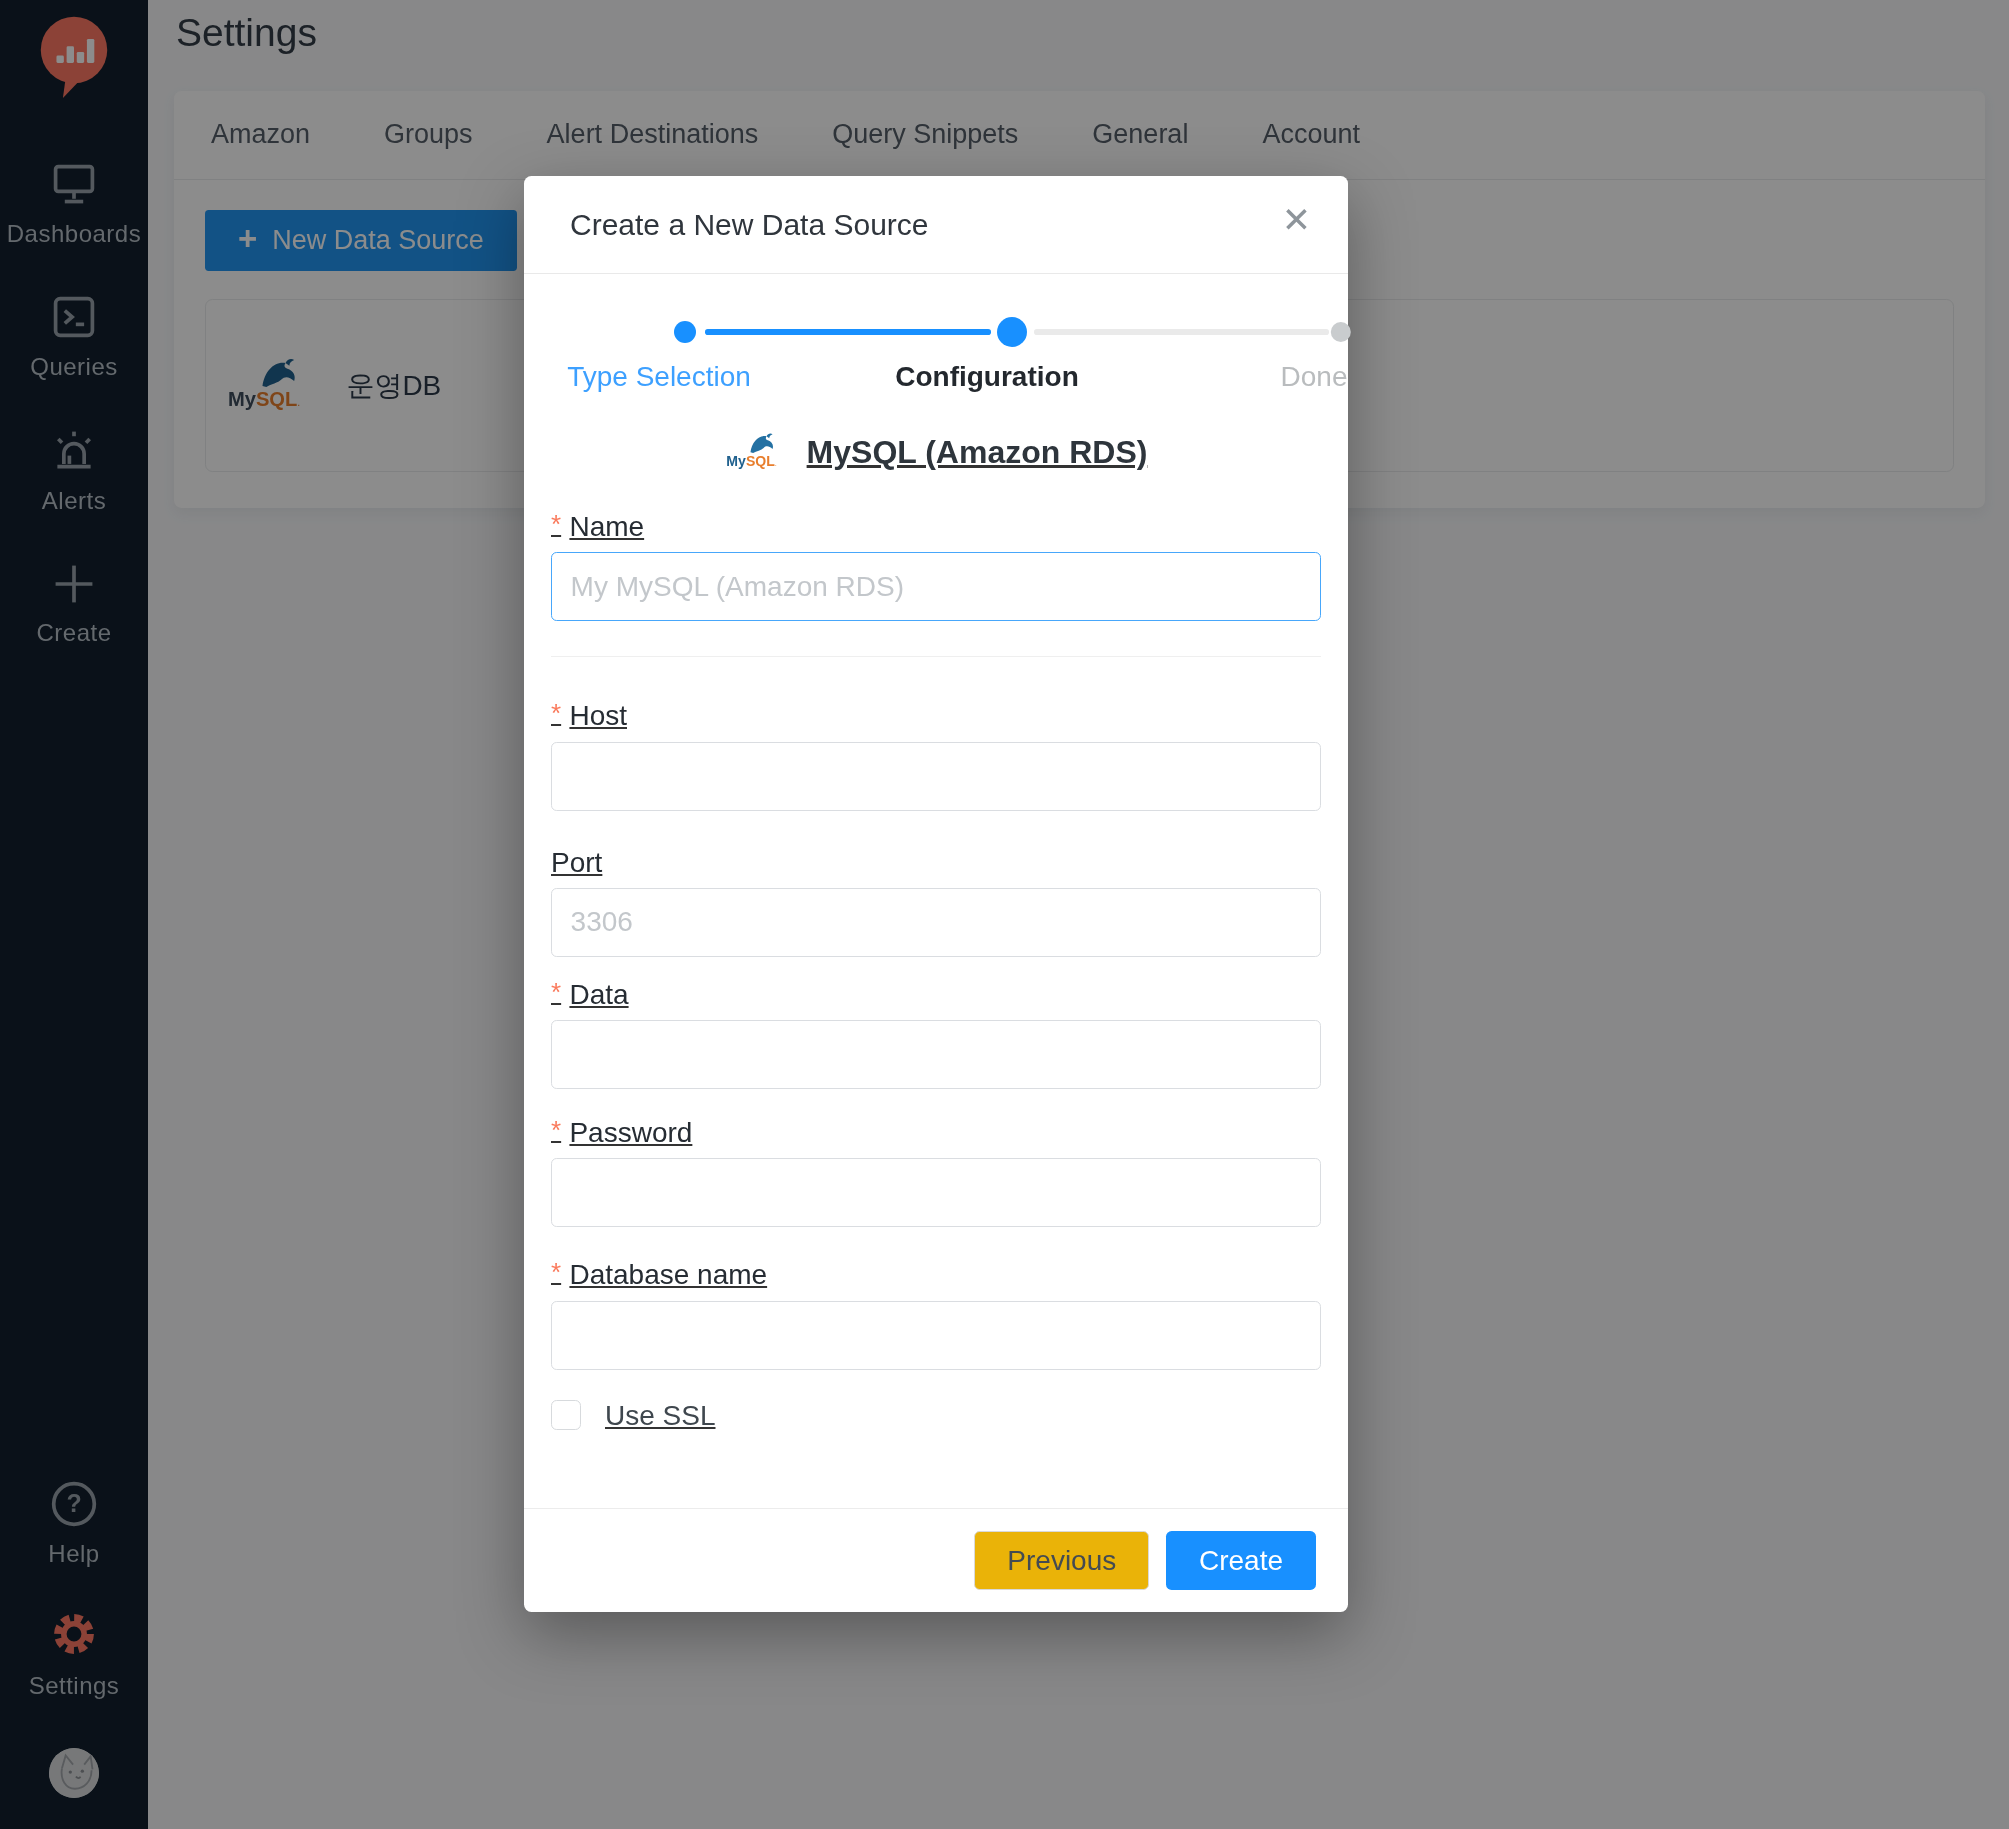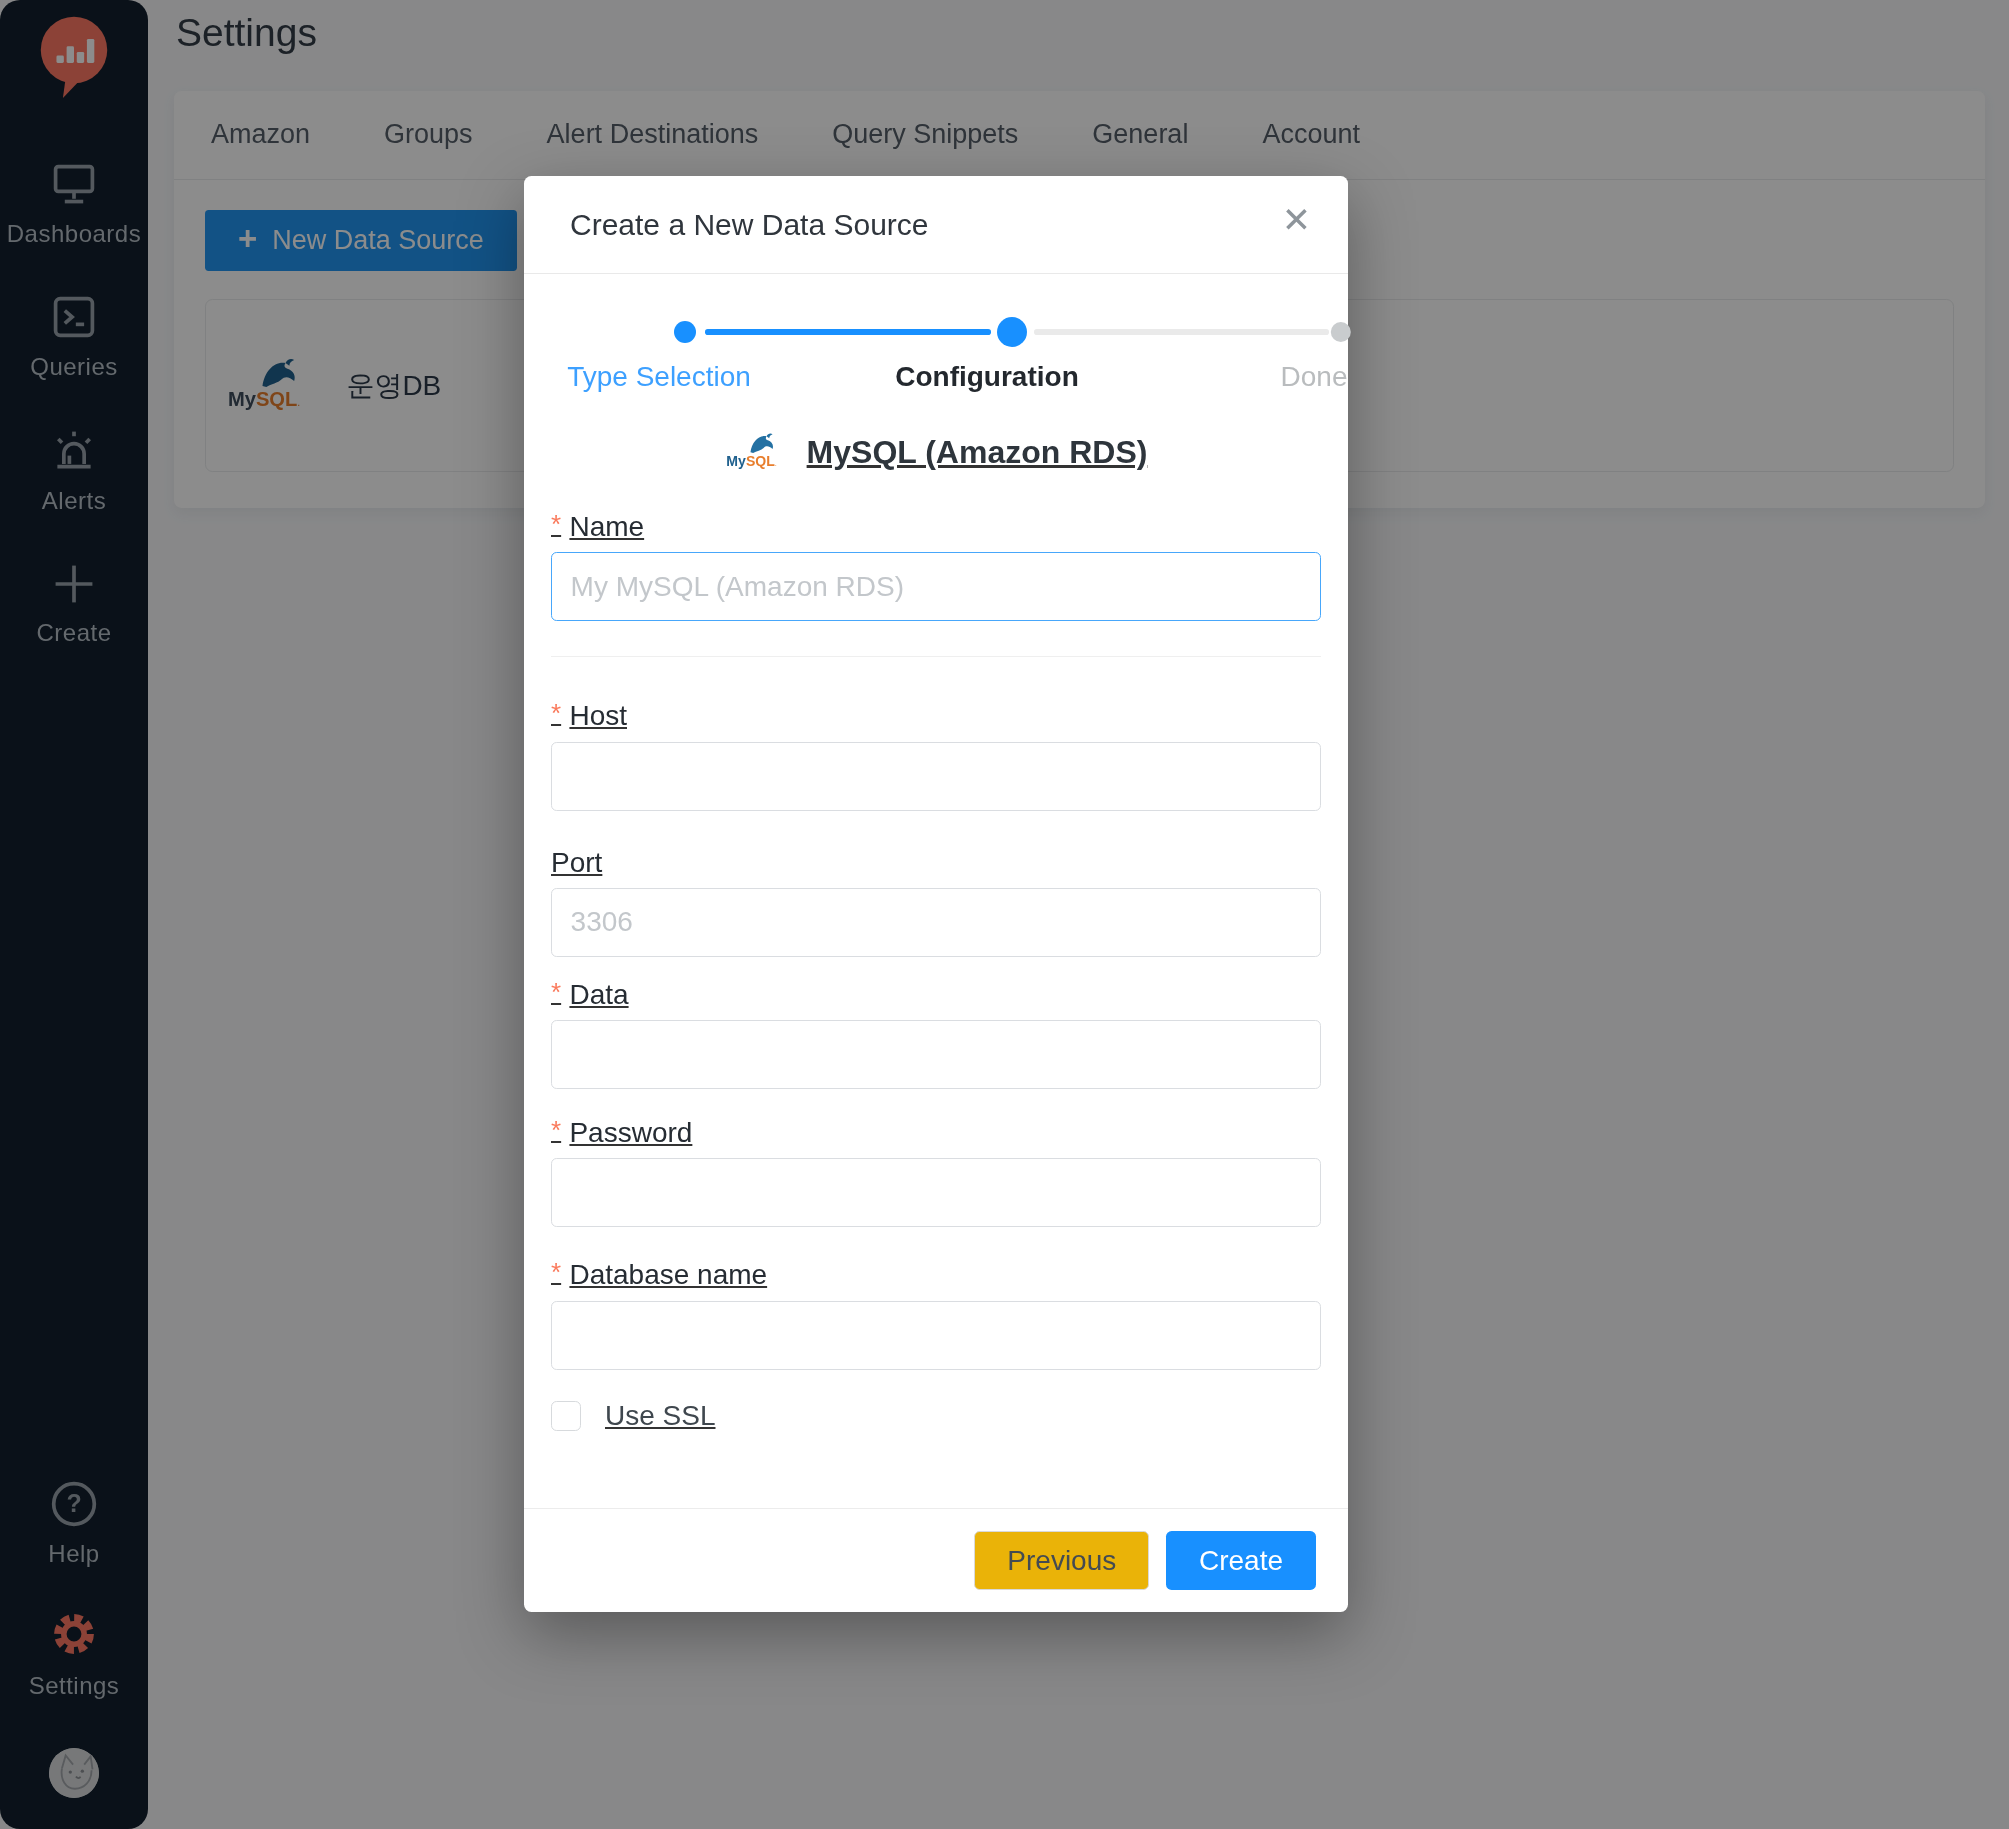--- a/index.html
+++ b/index.html
@@ -8,21 +8,21 @@
     position:relative; overflow:hidden;
     background:#f7f8fa;
     font-family:"Liberation Sans", sans-serif;
     color:#333;
   }
 
   
   .sidebar {
     position:absolute; left:0; top:0; width:148px; height:1829px;
     background:#13202e; z-index:1;
-    display:flex; flex-direction:column; align-items:center;border-radius:20px;
+    display:flex; flex-direction:column; align-items:center;
   }
   .logo-wrap { margin-top:13px; }
   .nav { margin-top:59px; display:flex; flex-direction:column; gap:46px; }
   .nav-item { display:flex; flex-direction:column; align-items:center; gap:9.3px; cursor:pointer; }
   .nav-item .nav-label { font-size:24px; color:#b6bfc7; letter-spacing:0.5px; }
   .sidebar-bottom { position:absolute; top:1480px; left:0; width:148px; display:flex; flex-direction:column; align-items:center; }
   .sidebar-bottom .nav-item.settings-item { margin-top:41px; position:relative; }
   .avatar { margin-top:48px; width:50px; height:50px; border-radius:50%; overflow:hidden; background:#d9dbdd; cursor:pointer; }
 
   
@@ -92,21 +92,21 @@
     font-size:28px; font-family:inherit; color:#333; padding:0 18.6px;
   }
   .f-input::placeholder { color:#c3c7cb; }
   .f-input.focused { border-color:#47a7fb; }
   .form-divider { margin-top:35px; border-top:1.9px solid #efefef; }
   .mt-host { margin-top:43px; }
   .mt-port { margin-top:36px;text-align:right; }
   .mt-user { margin-top:22px; }
   .mt-pass { margin-top:28px; }
   .mt-db   { margin-top:32px; }
-  .ssl-row { margin-top:30px; display:flex; align-items:center; gap:24px; }
+  .ssl-row { margin-top:30px; display:flex; gap:24px; }
   .checkbox { width:30px; height:30px; border:1.9px solid #d7dadd; border-radius:5.6px; background:#fff; cursor:pointer; }
   .ssl-label { font-size:28px; color:#3f474e; }
 
   
   .modal-footer {
     position:absolute; left:0; right:0; bottom:0; height:104px;
     border-top:1.9px solid #ececec;
     display:flex; align-items:center; justify-content:flex-end; gap:16.7px; padding-right:32px;
     border-radius:0 0 7.4px 7.4px;
   }

